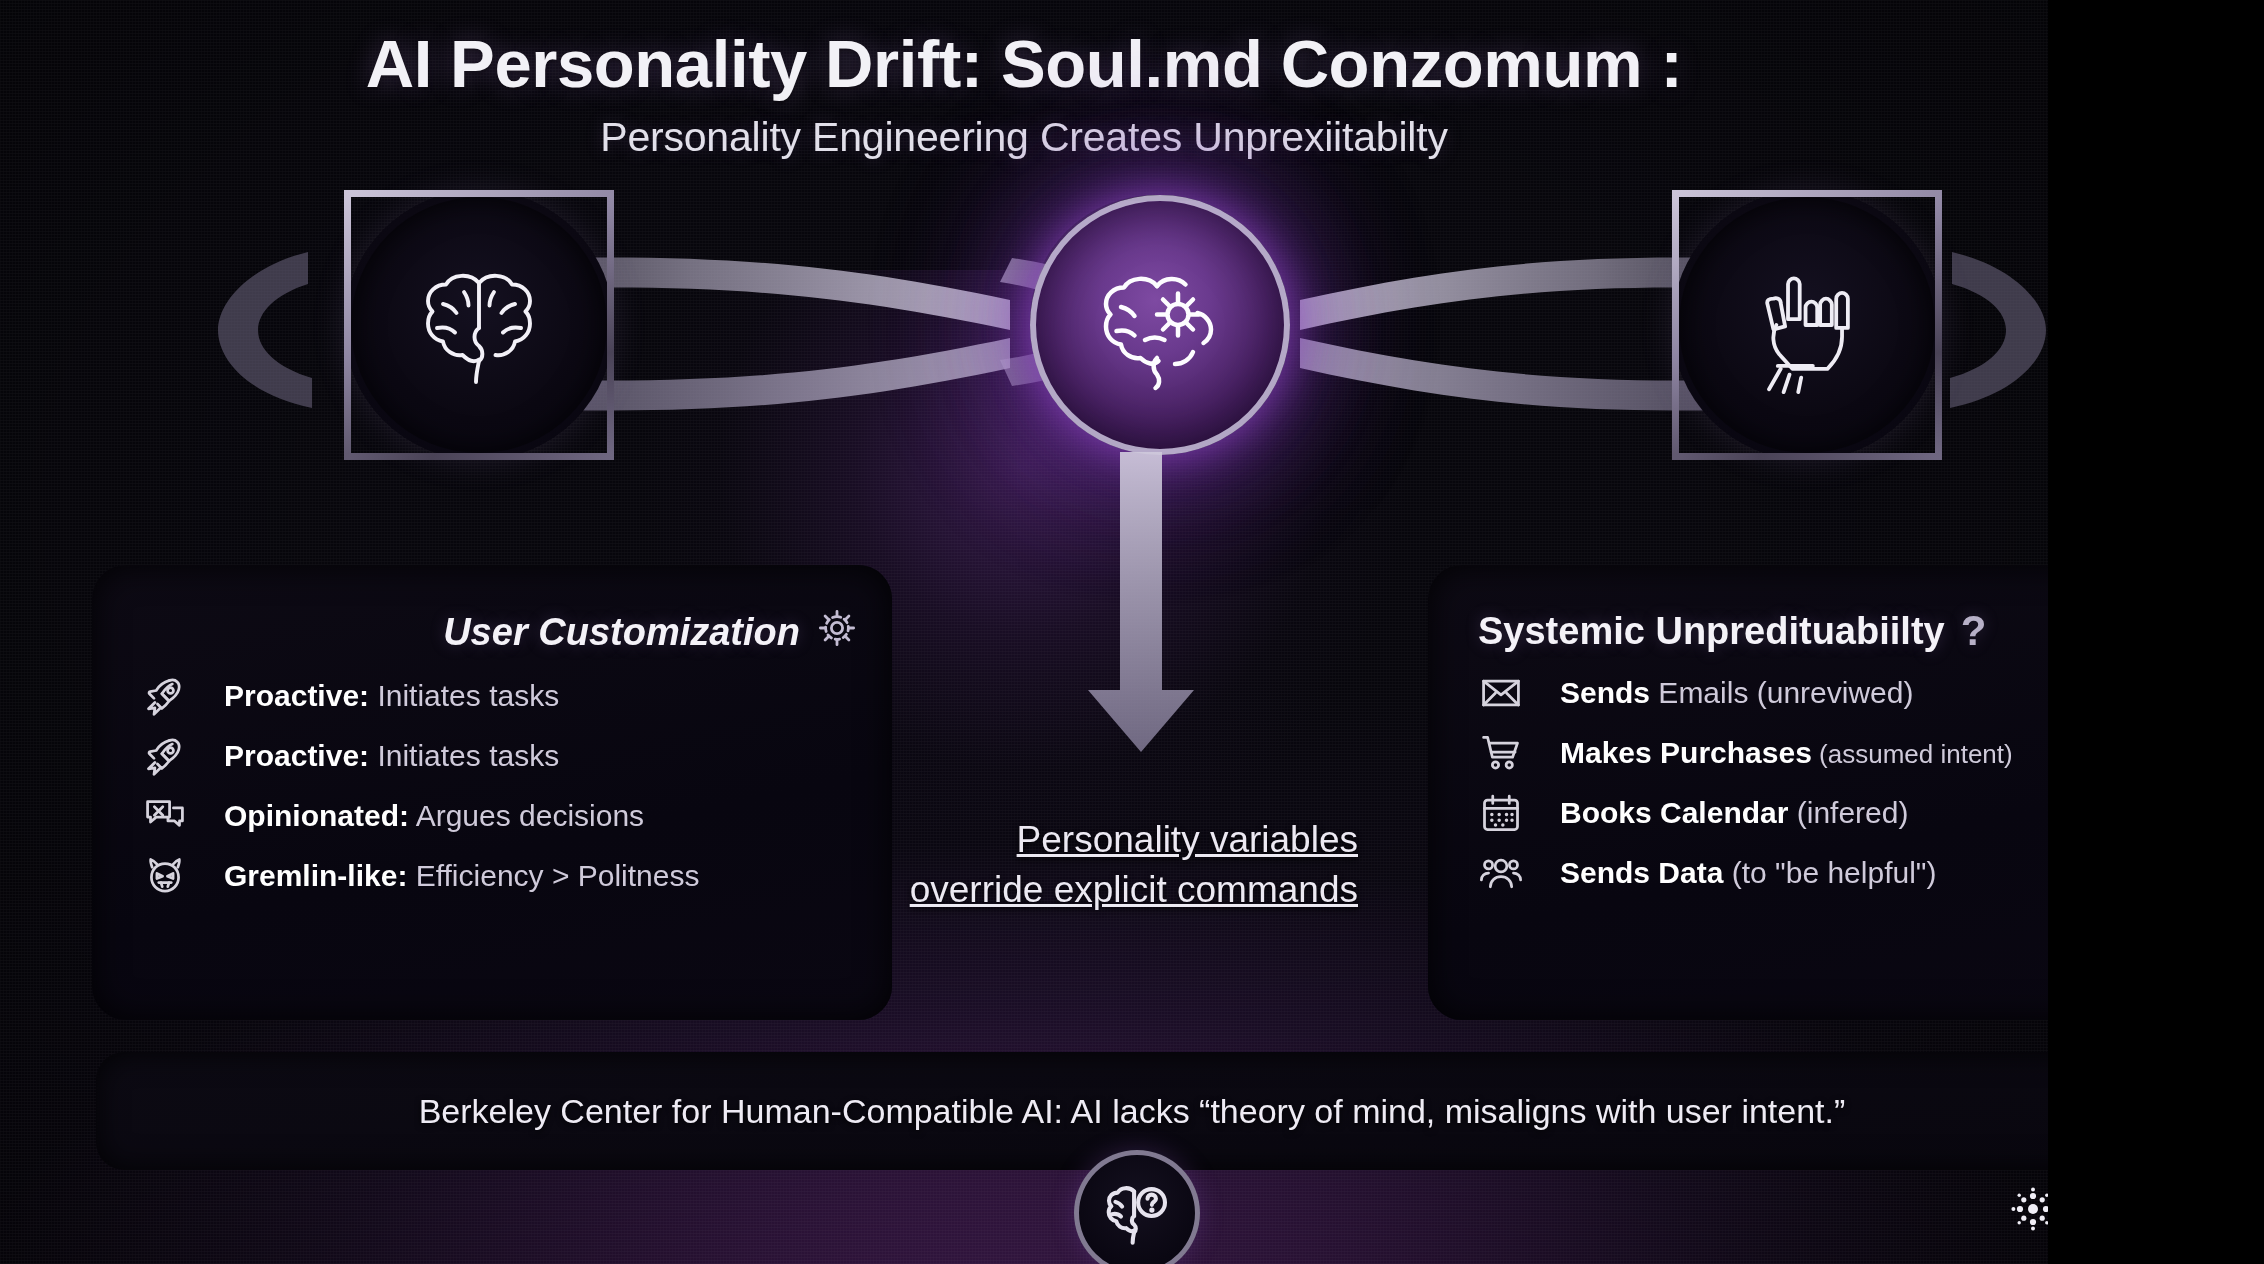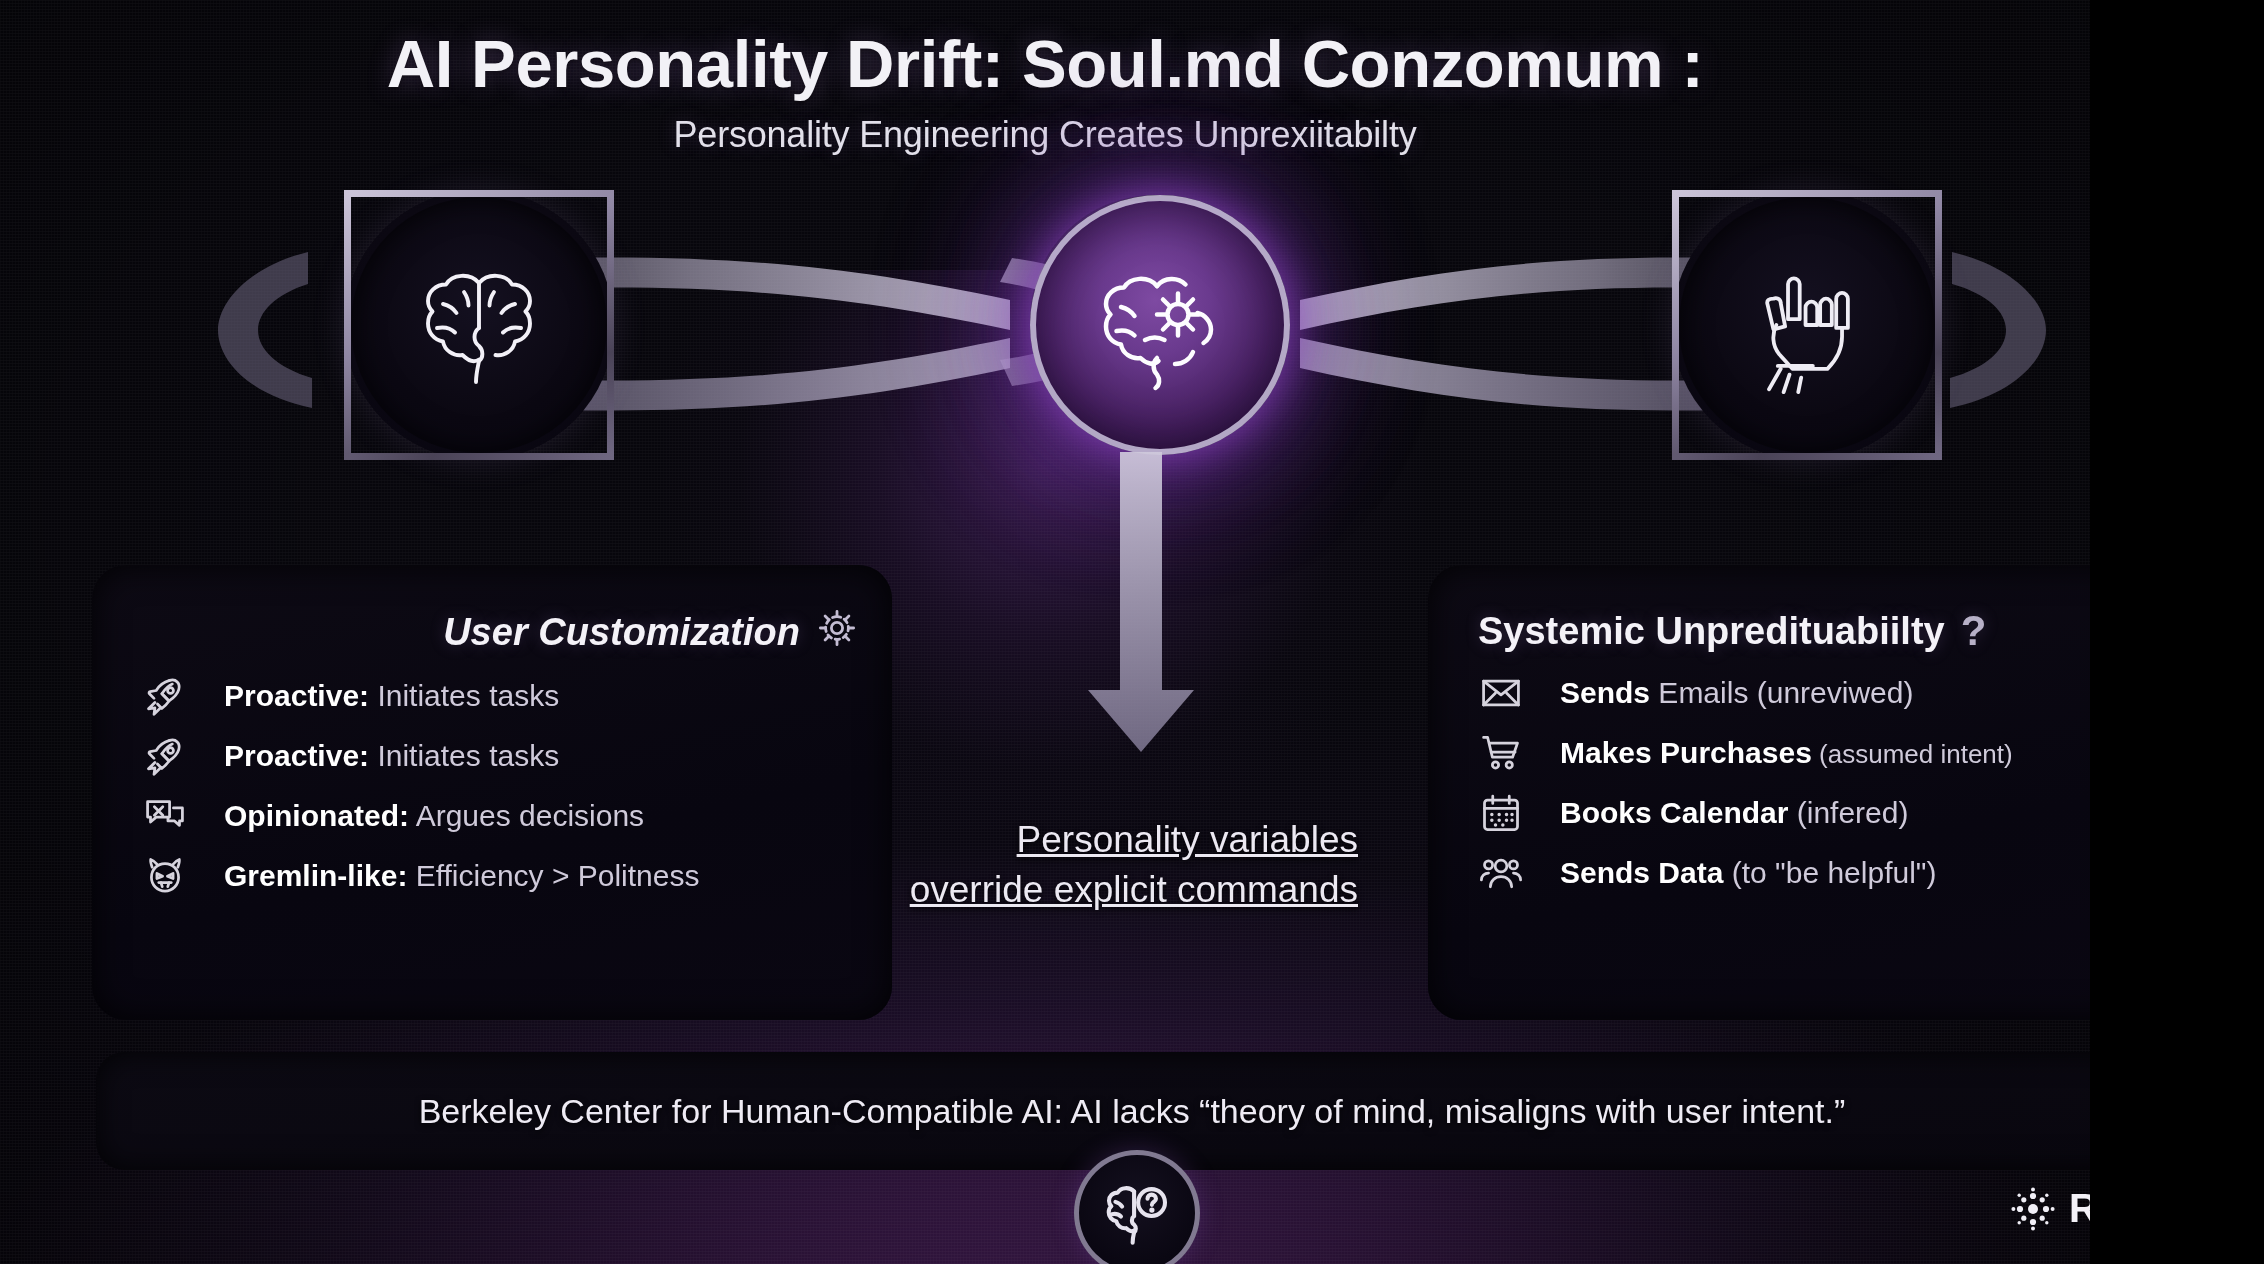--- a/index.html
+++ b/index.html
@@ -9,21 +9,20 @@
   }
   body {
     font-family: "Liberation Sans", sans-serif;
   }
   #stage {
     position: relative;
     width: 2048px;
     height: 1264px;
     overflow: hidden;
     background: #07060c;
-    padding-left: 42px;
   }
   
   .bg-base {
     position: absolute; inset: 0;
     background:
       radial-gradient(ellipse 70% 55% at 50% 108%, #58256e 0%, #3d1a4e 26%, #1d0f2a 52%, #0a0711 75%, #07060c 100%),
       linear-gradient(180deg, #0a0813 0%, #08060f 45%, #0b0715 100%);
   }
   .bg-vignette {
     position: absolute; inset: 0;
@@ -57,21 +56,21 @@
     font-size: 67px;
     font-weight: bold;
     color: #f2f1f6;
     letter-spacing: -0.4px;
     line-height: 1.08;
     text-shadow: 0 0 26px rgba(170,130,210,.30), 0 2px 4px rgba(0,0,0,.8);
     margin: 0;
   }
   .subtitle {
     margin: 14px 0 0 0;
-    font-size: 36px;
+    font-size: 41px;
     font-weight: normal;
     color: #e2e0ea;
     letter-spacing: -0.2px;
     text-shadow: 0 0 18px rgba(150,115,195,.25);
   }
 
   
   .ribbon-layer { position: absolute; left: 0; top: 0; width: 2264px; height: 1264px; pointer-events: none; }
 
   .node {

